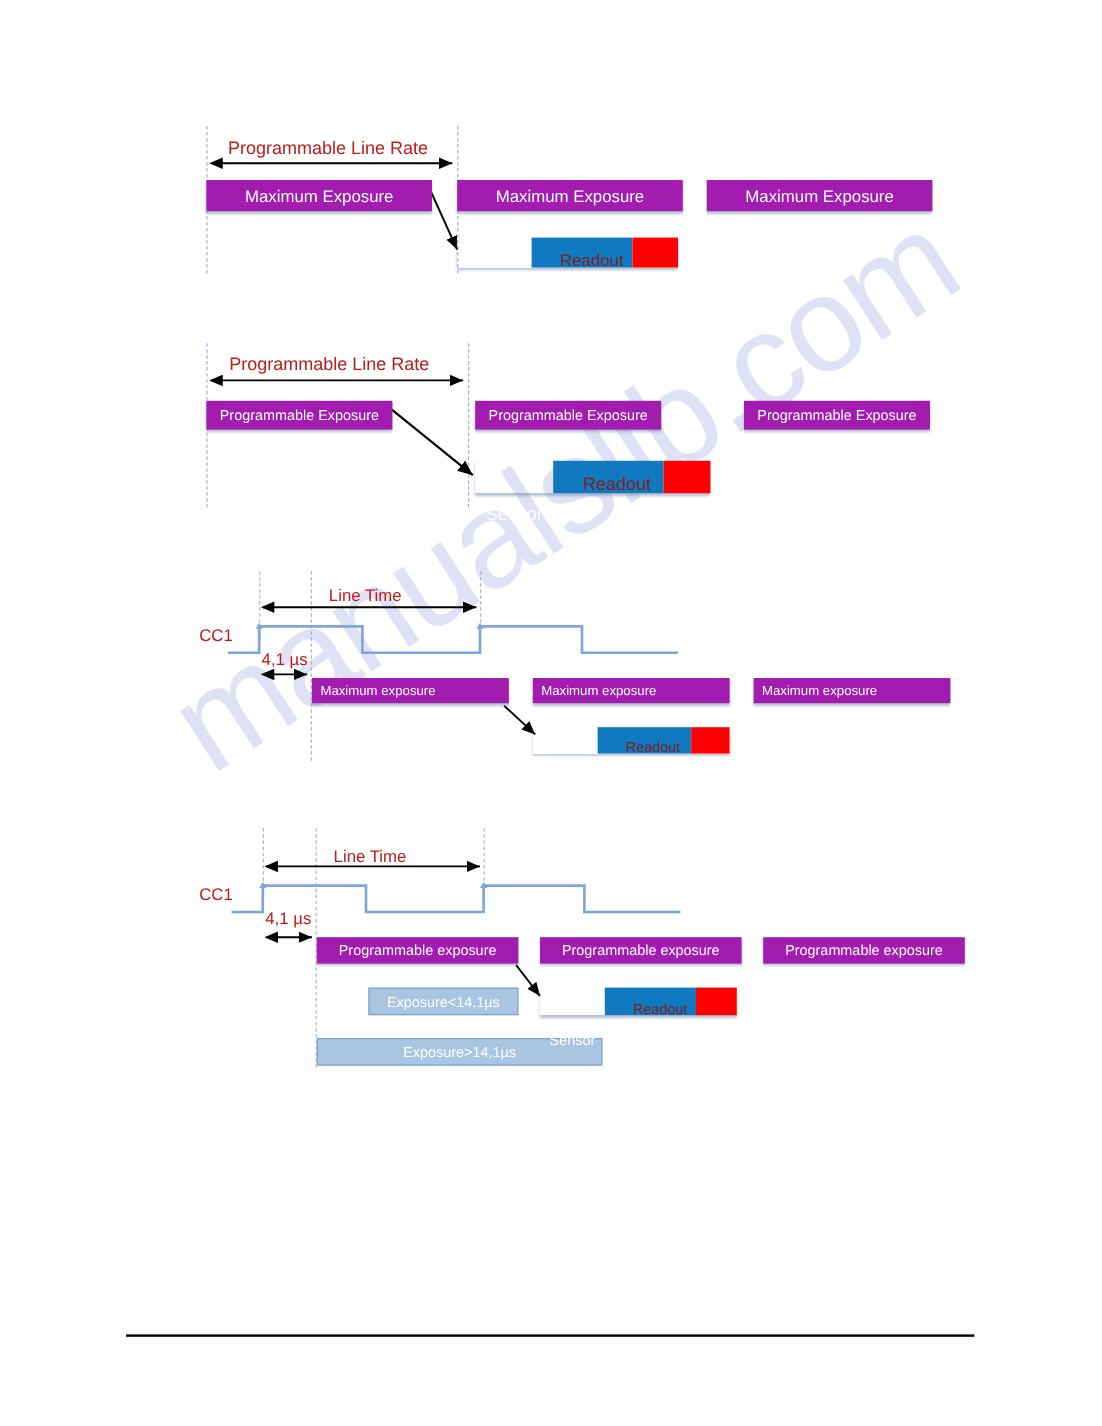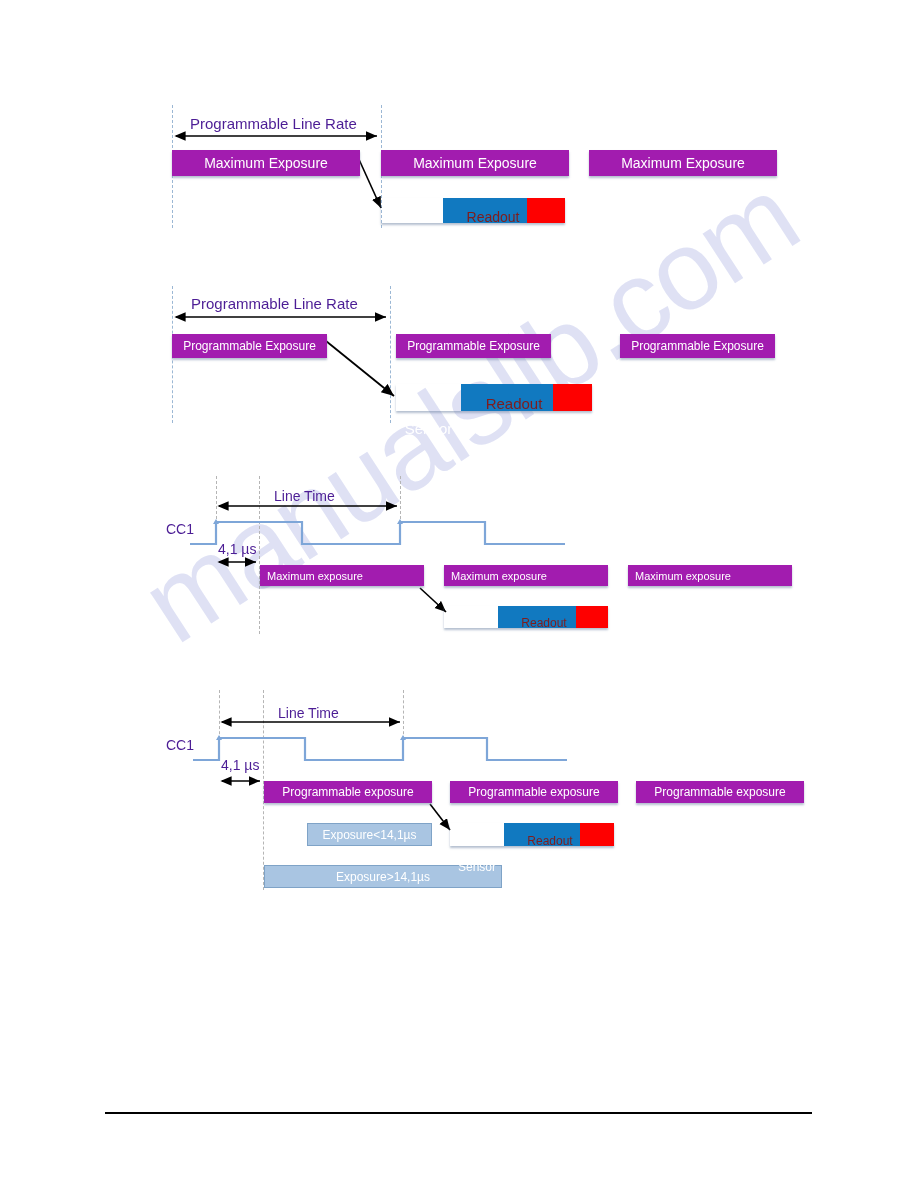--- a/index.html
+++ b/index.html
@@ -115,21 +115,21 @@
     position: absolute;
     width: 0;
     border-left: 1px dashed #9bb7d4;
   }
   .vguide.grey { border-left: 1px dashed #b5b5b5; }
 
   
   .label {
     position: absolute;
     font-family: "Liberation Sans", sans-serif;
-    color: #4c1d95;
+    color: #b91c1c;
     white-space: nowrap;
   }
 
   
   .footer-rule {
     position: absolute;
     background: #000000;
     height: 2px;
   }
 

